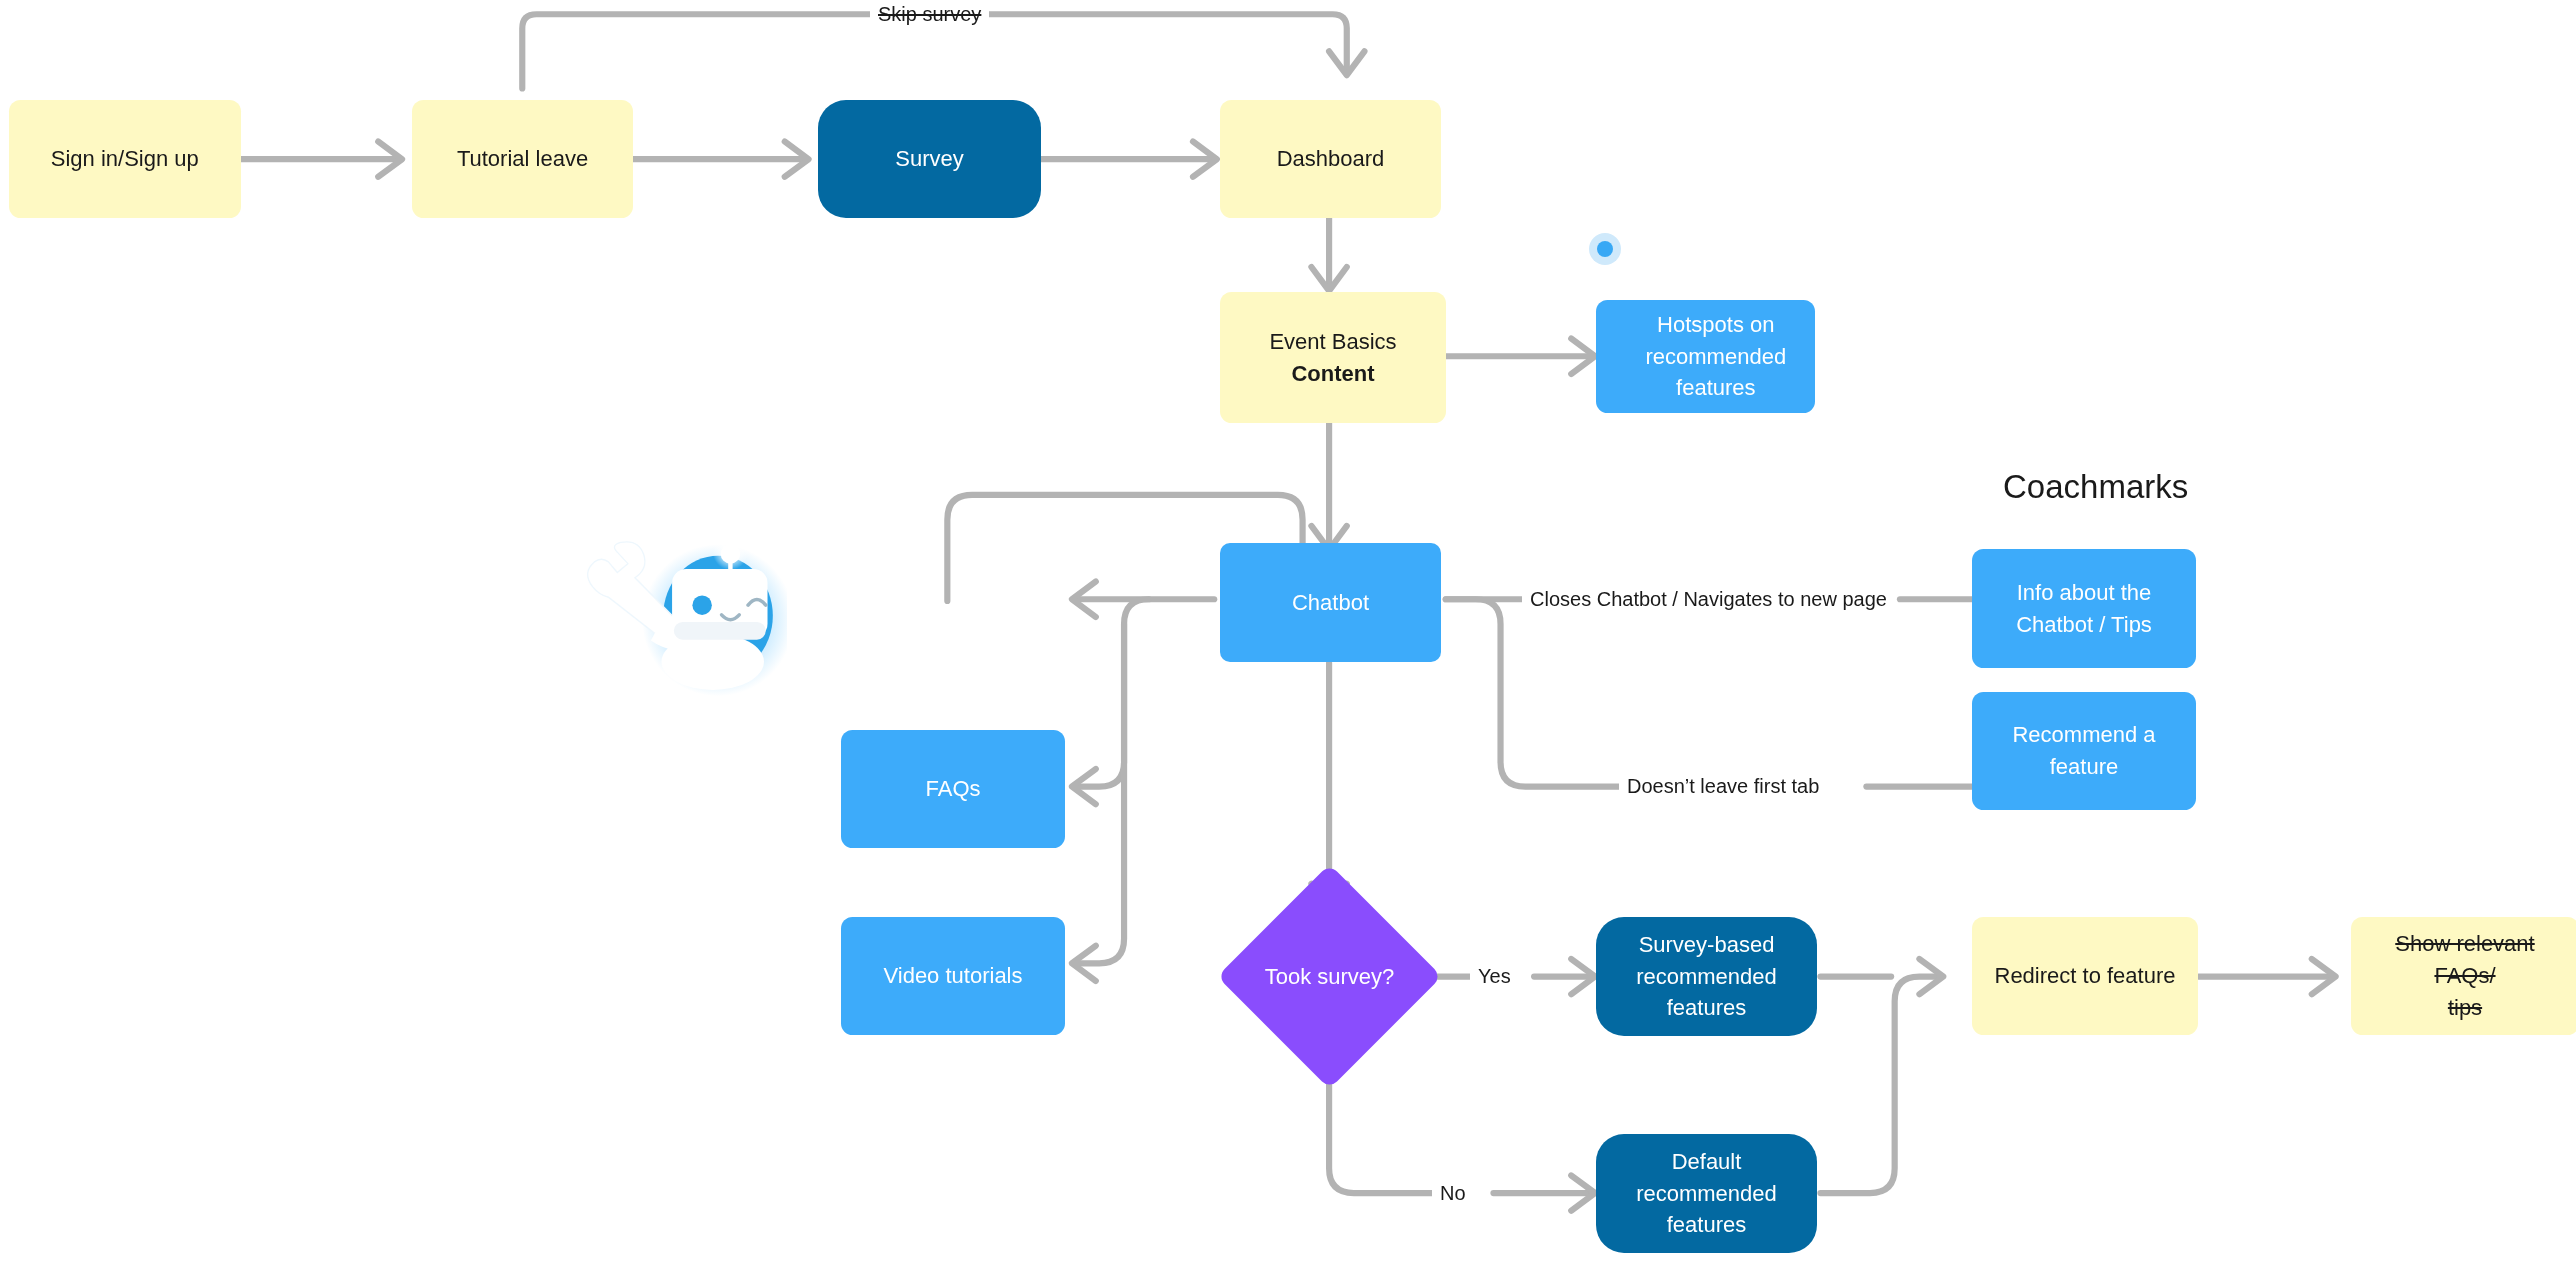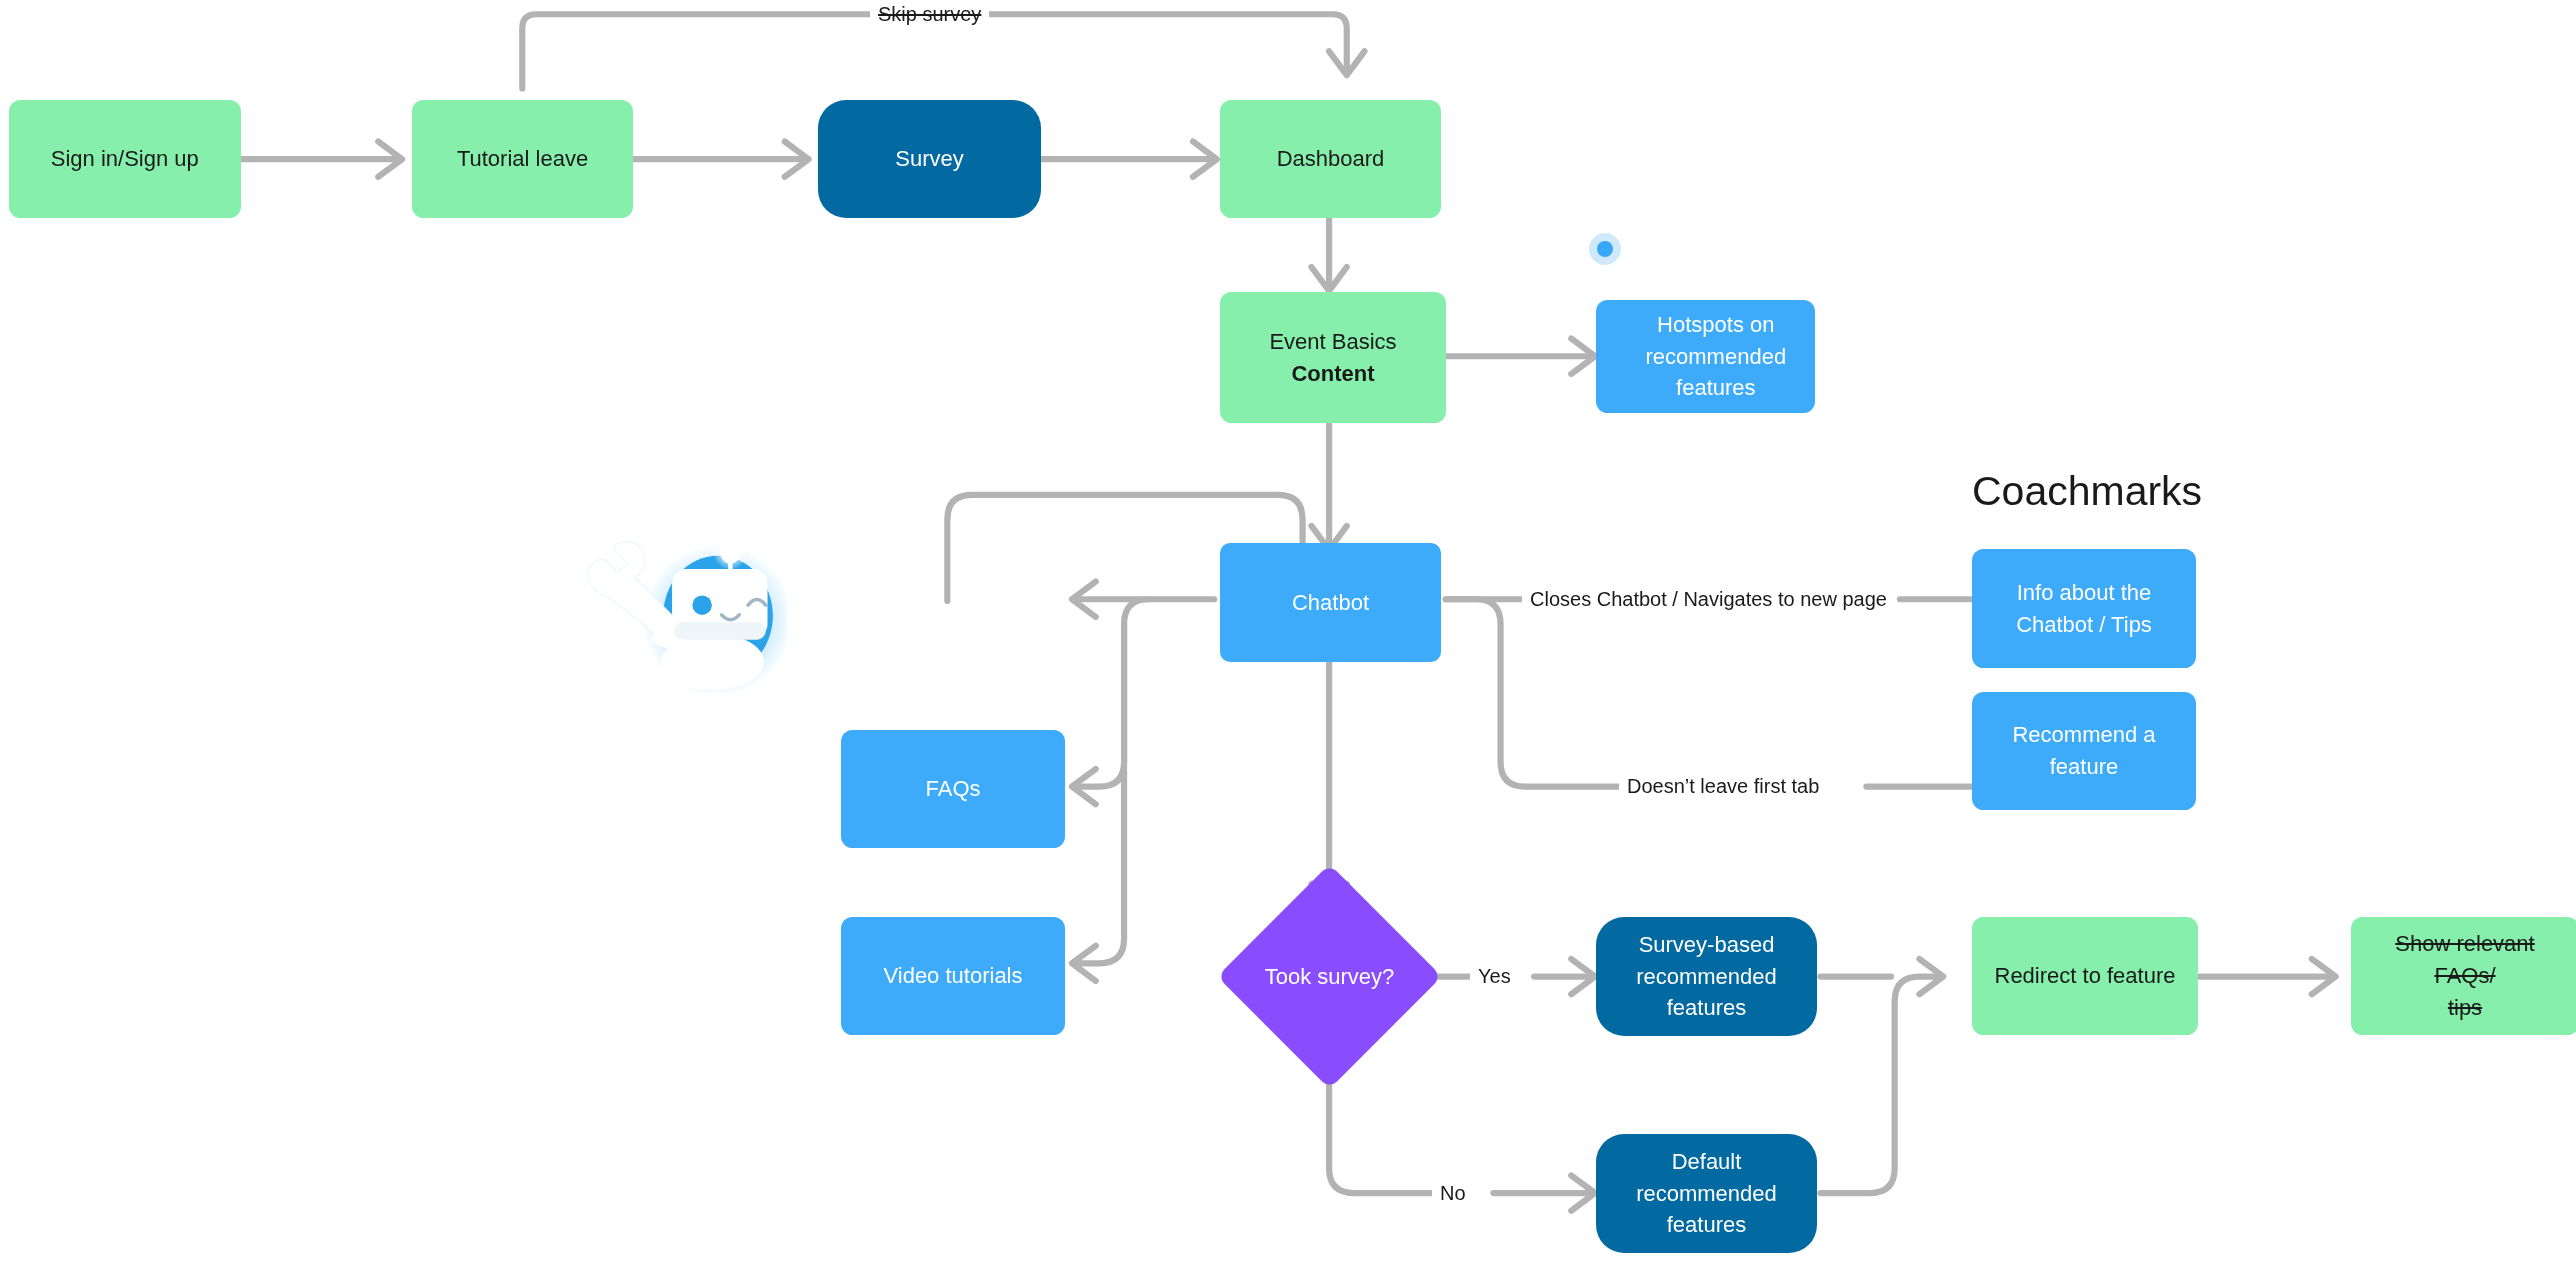--- a/index.html
+++ b/index.html
@@ -45,21 +45,21 @@
     box-sizing: border-box;
     display: flex;
     align-items: center;
     justify-content: center;
     text-align: center;
     border-radius: 11.5px;
     font-size: 22px;
     line-height: 1.45;
     padding: 5.3px 12.4px;
   }
-  .node.gray { background: #86efac; color: #1a1a1a; }
+  .node.gray { background: #fef9c3; color: #1a1a1a; }
   .node.blue { background: #3dabfa; color: #ffffff; }
   .node.purple { background: #0369a1; color: #ffffff; border-radius: 28px; }
   .node .strike { text-decoration: line-through; text-decoration-thickness: 1.8px; }
   .node .bold { font-weight: bold; }
   .diamond {
     position: absolute;
     display: flex;
     align-items: center;
     justify-content: center;
     text-align: center;
@@ -81,22 +81,23 @@
     font-size: 20px;
     color: #1a1a1a;
     background: #ffffff;
     padding: 0 8px;
     white-space: nowrap;
     line-height: 1.2;
   }
   .edge-label.strike { text-decoration: line-through; text-decoration-thickness: 1.8px; }
   .section-title {
     position: absolute;
-    font-size: 41px;
+    font-size: 33px;
     color: #1a1a1a;
+    margin-left: 31px;
   }
   .hotspot {
     position: absolute;
     width: 32px; height: 32px;
     border-radius: 50%;
     background: #cfe9fb;
     display: flex;
     align-items: center;
     justify-content: center;
   }

